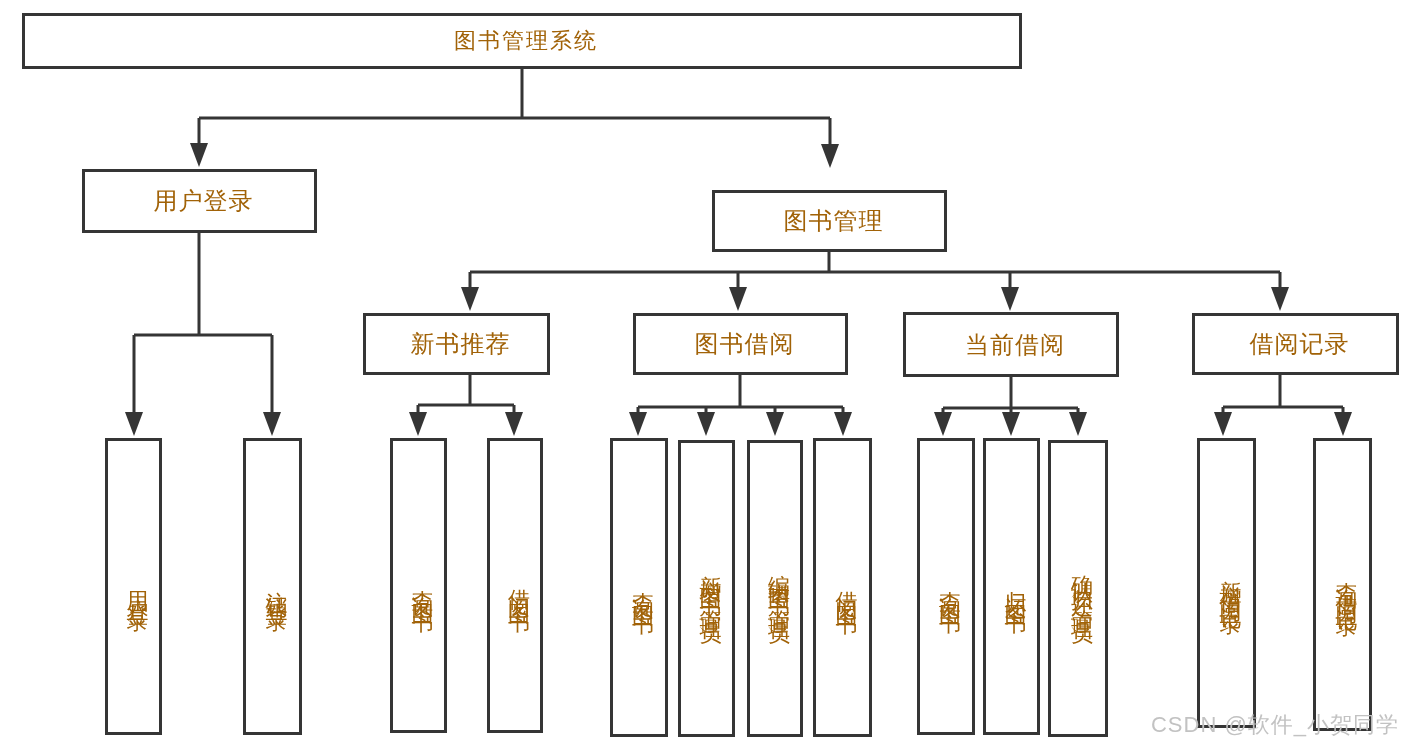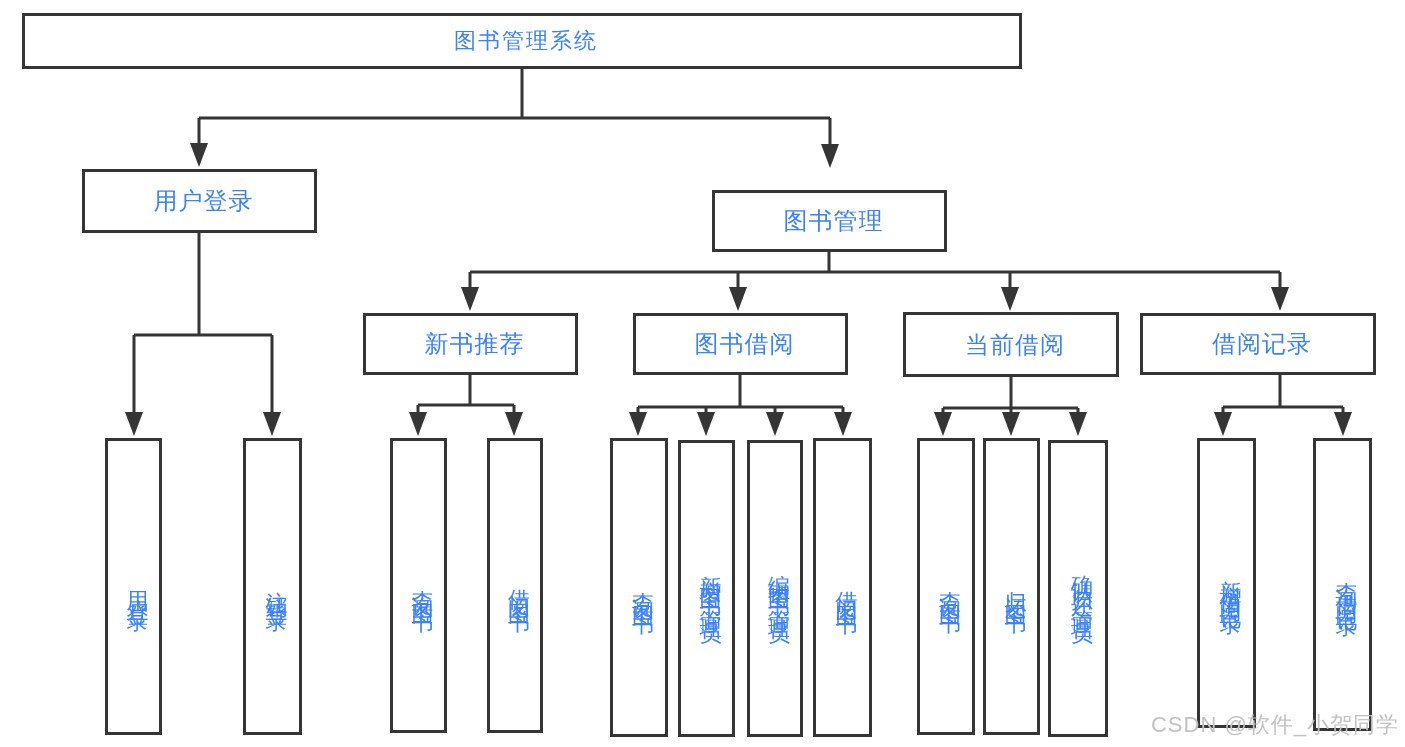--- a/index.html
+++ b/index.html
@@ -14,21 +14,21 @@
   .edges {
     position: absolute;
     left: 0; top: 0;
     z-index: 1;
   }
   .node {
     position: absolute;
     box-sizing: border-box;
     border: 3px solid #353535;
     background: #ffffff;
-    color: #3b82f6;
+    color: #a16207;
     display: flex;
     align-items: center;
     justify-content: center;
     z-index: 2;
     text-align: left;
     padding-left: 8px;
   }
   .h-node { font-size: 24px; letter-spacing: 1px; }
   .root-node { font-size: 22px; letter-spacing: 2px; }
   .v-node {
@@ -86,24 +86,24 @@
       <polygon points="1214,412 1232,412 1223,436"></polygon>
       <polygon points="1334,412 1352,412 1343,436"></polygon>
     </g>
   </svg>
 
   <div class="node h-node root-node" style="left:22px; top:13px; width:1000px; height:56px;">图书管理系统</div>
 
   <div class="node h-node" style="left:82px; top:169px; width:235px; height:64px;">用户登录</div>
   <div class="node h-node" style="left:712px; top:170px; width:235px; height:62px;margin-top:20px;">图书管理</div>
 
-  <div class="node h-node" style="left:363px; top:313px; width:215px; height:62px;">新书推荐</div>
+  <div class="node h-node" style="left:363px; top:313px; width:187px; height:62px;">新书推荐</div>
   <div class="node h-node" style="left:633px; top:313px; width:215px; height:62px;">图书借阅</div>
   <div class="node h-node" style="left:903px; top:312px; width:216px; height:65px;">当前借阅</div>
-  <div class="node h-node" style="left:1140px; top:313px; width:236px; height:62px;">借阅记录</div>
+  <div class="node h-node" style="left:1192px; top:313px; width:207px; height:62px;">借阅记录</div>
 
   <div class="node v-node" style="left:105px; top:438px; width:57px; height:297px;">用户登录</div>
   <div class="node v-node" style="left:243px; top:438px; width:59px; height:297px;">注销登录</div>
 
   <div class="node v-node" style="left:390px; top:438px; width:57px; height:295px;">查询图书</div>
   <div class="node v-node" style="left:487px; top:438px; width:56px; height:295px;">借阅图书</div>
 
   <div class="node v-node" style="left:610px; top:438px; width:58px; height:299px;">查询图书</div>
   <div class="node v-node" style="left:678px; top:440px; width:57px; height:297px;">新增图书（管理员）</div>
   <div class="node v-node" style="left:747px; top:440px; width:56px; height:297px;">编辑图书（管理员）</div>

